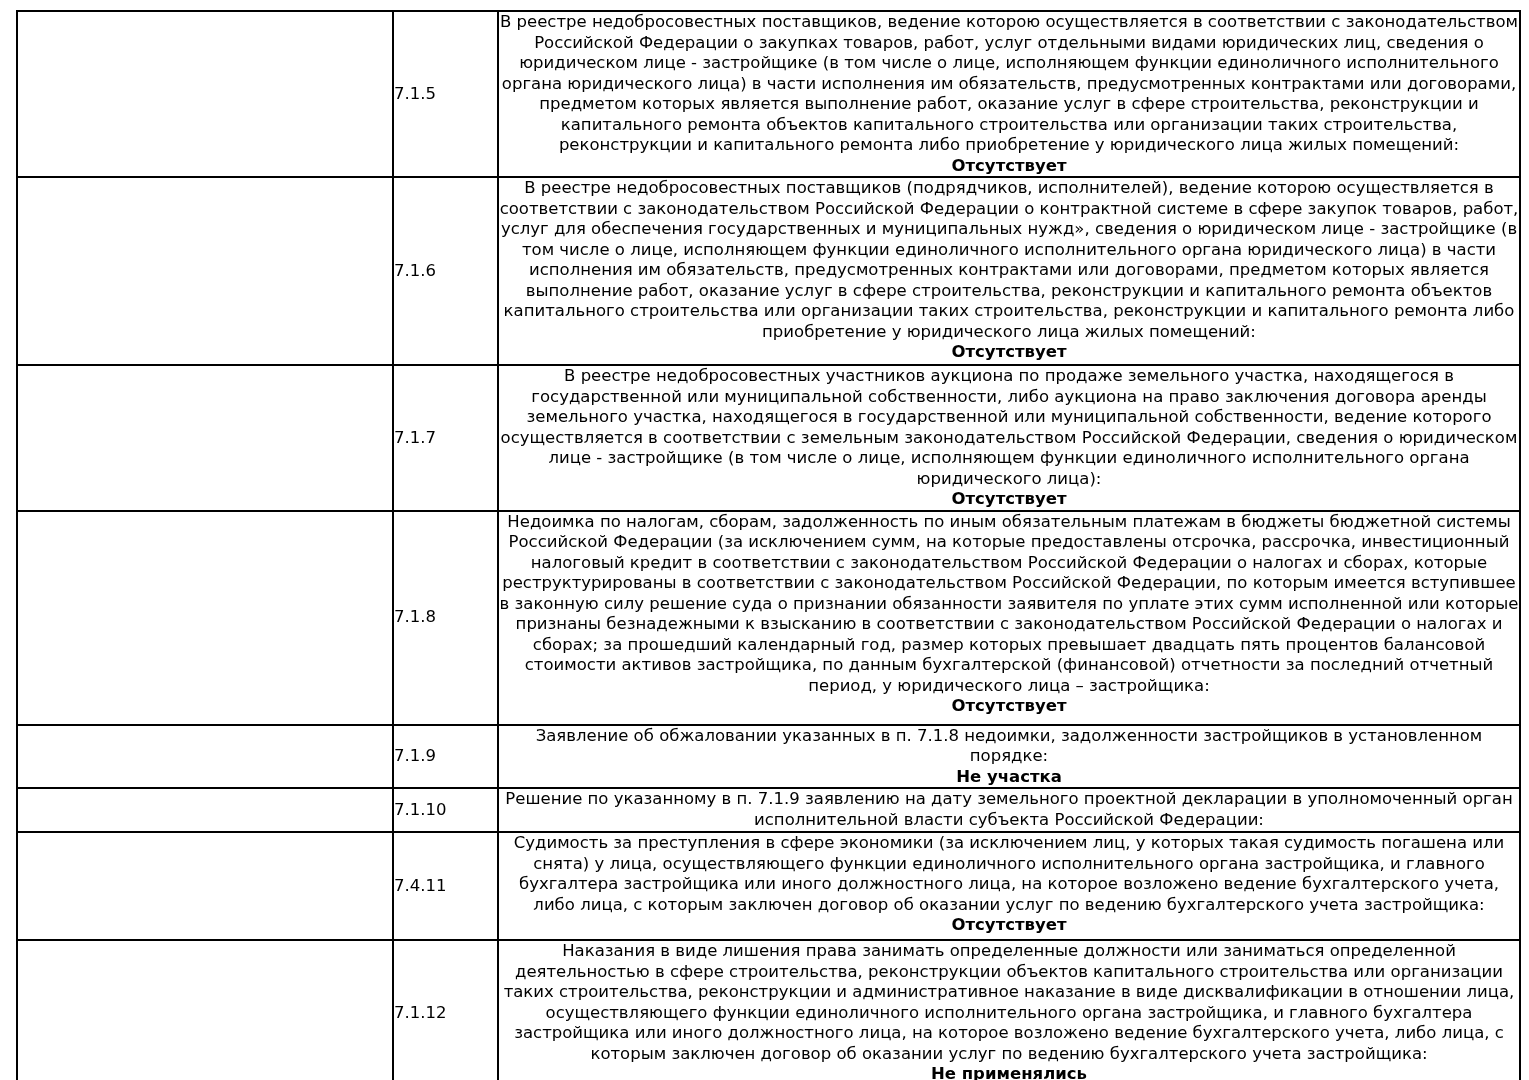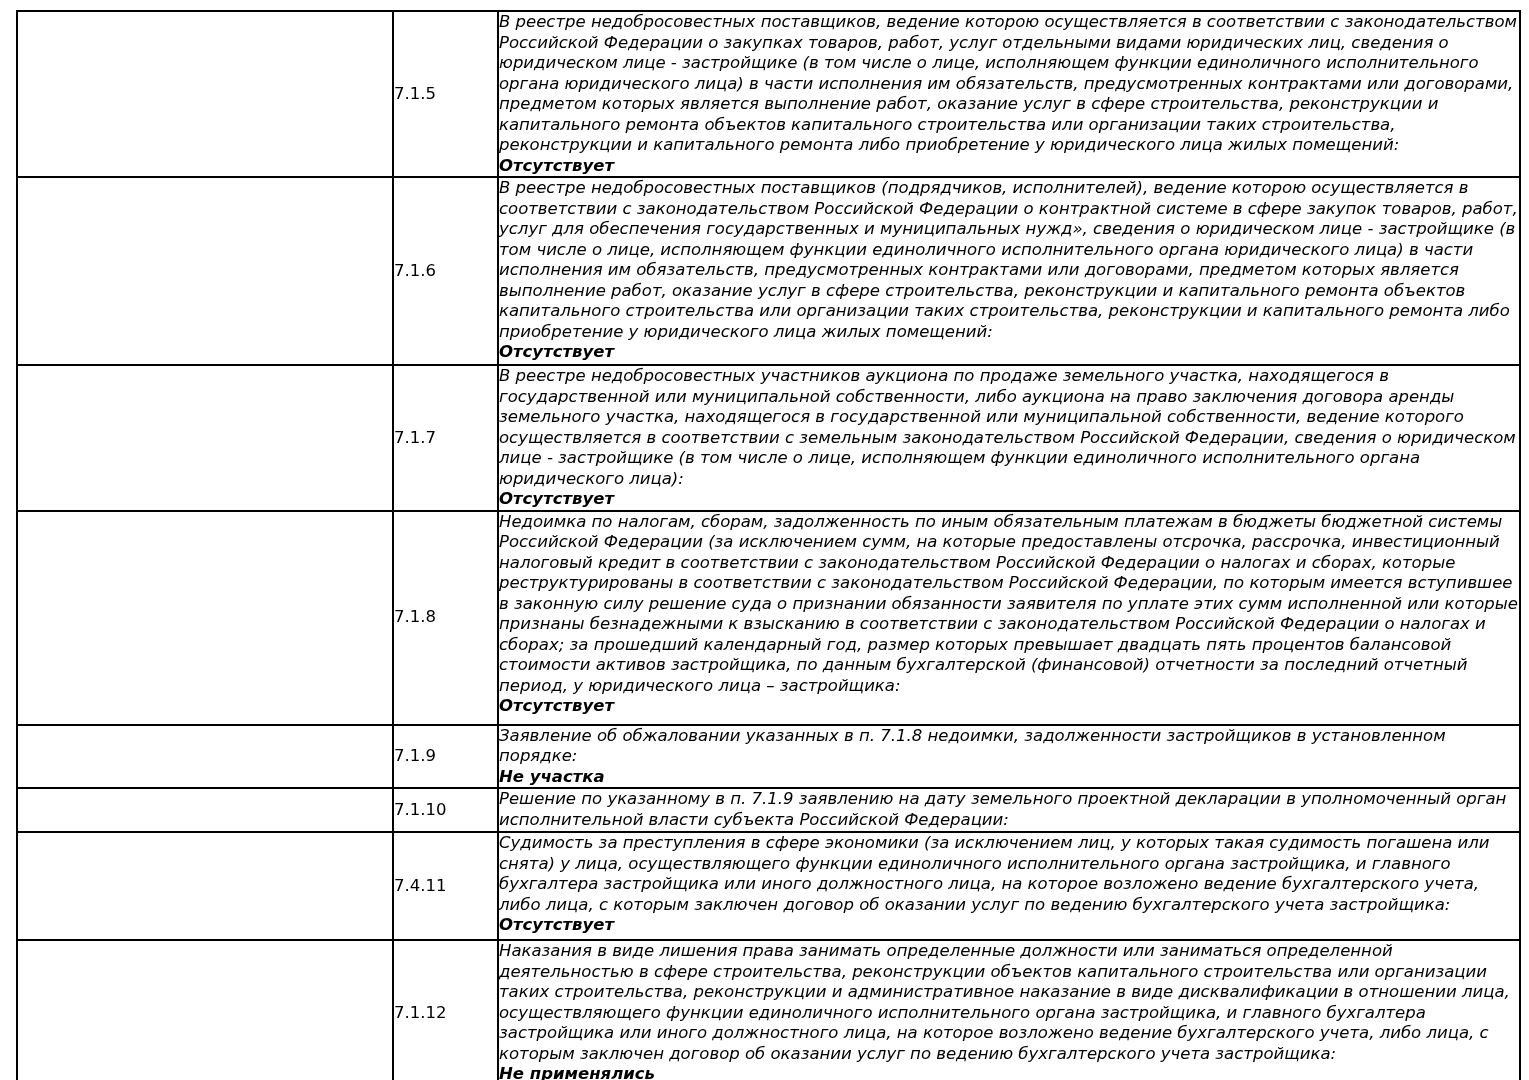--- a/index.html
+++ b/index.html
@@ -35,22 +35,21 @@
   td.c-num {
     width: 103px;
     vertical-align: middle;
     padding: 1px 2px 1px 5px;
     margin-left: 28px;
   }
   td.c-text {
     width: 1020px;
     vertical-align: top;
     padding: 1px 4px 2px 4px;
-    text-align: left;
-    font-style: italic;
+    text-align: center;
   }
   .val {
     font-weight: bold;
   }
   .val:empty { display: none; }
 </style>
 </head>
 <body>
 
 <div class="page">

